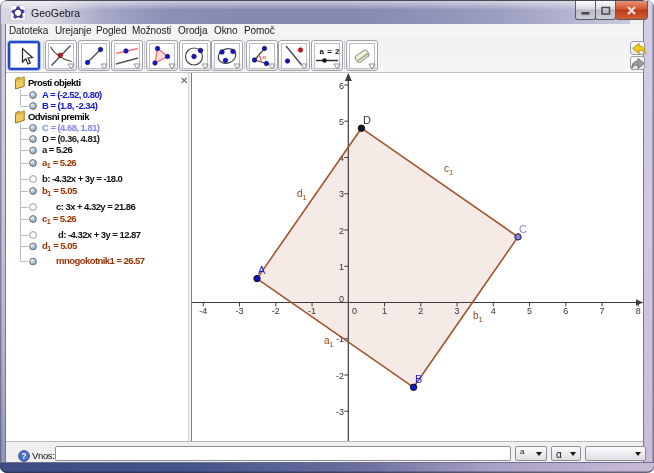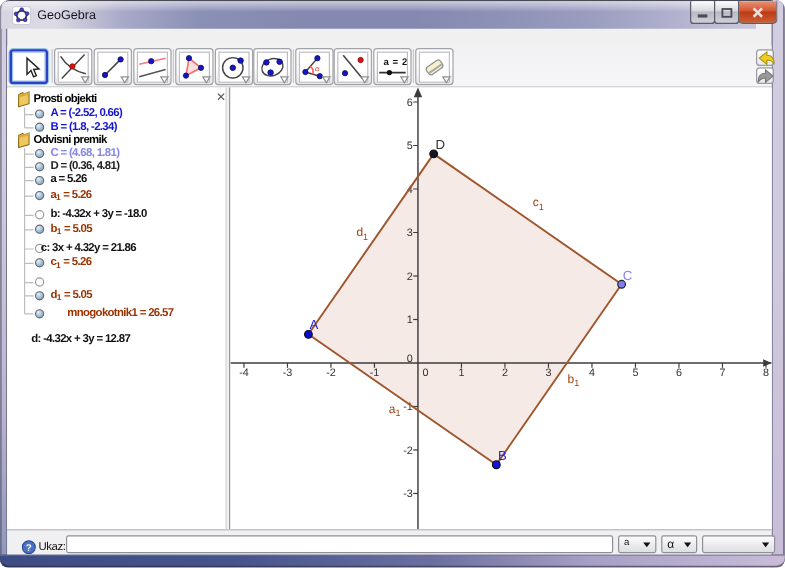--- a/index.html
+++ b/index.html
@@ -102,20 +102,29 @@
     <div class="capbtn" id="btnmin"><svg width="19" height="19" viewBox="0 0 19 19">
           <rect x="5.5" y="11" width="8" height="2.6" fill="#4a4a56"></rect>
         </svg></div>
     <div class="capbtn" id="btnmax"><svg width="19" height="19" viewBox="0 0 19 19">
           <rect x="6" y="6.5" width="7.5" height="6.5" fill="none" stroke="#4a4a56" stroke-width="1.5"></rect>
         </svg></div>
     <div class="capbtn" id="btnclose"><svg width="31" height="19" viewBox="0 0 31 19">
           <path d="M12 6 L19 13 M19 6 L12 13" stroke="#e9dedb" stroke-width="2.2"></path>
         </svg></div>
   </div>
+  <div id="menubar">
+    <span style="left:3px">Datoteka</span>
+    <span style="left:49px">Urejanje</span>
+    <span style="left:90px">Pogled</span>
+    <span style="left:126px">Možnosti</span>
+    <span style="left:172px">Orodja</span>
+    <span style="left:208px">Okno</span>
+    <span style="left:238px">Pomoč</span>
+  </div>
   <div id="toolbar">
     <div class="tbtn" id="tb1" style="left:2px; top:3px; width:32px; height:29px;">
       <svg width="25" height="25" viewBox="0 0 25 25" style="left:3px;top:1px">
           <path d="M9.5 4.5 L9.5 18 L12.8 14.8 L15 20 L17.3 19 L15.1 13.9 L19.5 13.5 Z" fill="#fff" stroke="#222" stroke-width="1.2" stroke-linejoin="miter"></path>
         </svg>
     </div>
     <div class="tsep" style="left:37px"></div>
     <div class="tbtn" style="left:39px">
         <div class="ifr"></div>
       <svg width="24" height="24" viewBox="0 0 24 24">
@@ -304,32 +313,32 @@
           <circle cx="27" cy="188.5" r="3.4" fill="url(#marble)"></circle>
         </g>
 
         <g stroke="#999" stroke-width="1" fill="#fff">
           <circle cx="27" cy="106" r="3.4"></circle>
           <circle cx="27" cy="134" r="3.4"></circle>
           <circle cx="27" cy="162" r="3.4"></circle>
         </g>
       </svg>
       <div class="arow hdr" style="left:22px; top:5px;">Prosti objekti</div>
-      <div class="arow" style="left:36px; top:17px; color:#1414d2;">A = (-2.52, 0.66)</div>
+      <div class="arow" style="left:36px; top:17px; color:#1414d2;">A = (-2.52, 0.80)</div>
       <div class="arow" style="left:36px; top:28px; color:#1414d2;">B = (1.8, -2.34)</div>
       <div class="arow hdr" style="left:22px; top:39px;">Odvisni premik</div>
       <div class="arow" style="left:36px; top:50px; color:#8585f0;">C = (4.68, 1.81)</div>
       <div class="arow" style="left:36px; top:61px; color:#222;">D = (0.36, 4.81)</div>
       <div class="arow" style="left:36px; top:72px; color:#111;">a = 5.26</div>
       <div class="arow" style="left:36px; top:85px; color:#993300;">a<sub class="ix">1</sub> = 5.26</div>
       <div class="arow" style="left:36px; top:101px; color:#111;">b: -4.32x + 3y = -18.0</div>
       <div class="arow" style="left:36px; top:113px; color:#993300;">b<sub class="ix">1</sub> = 5.05</div>
-      <div class="arow" style="left:28px; top:129px; color:#111;text-align:right;">c: 3x + 4.32y = 21.86</div>
+      <div class="arow" style="left:50px; top:129px; color:#111;text-align:right;">c: 3x + 4.32y = 21.86</div>
       <div class="arow" style="left:36px; top:141px; color:#993300;">c<sub class="ix">1</sub> = 5.26</div>
-      <div class="arow" style="left:20px; top:157px; color:#111;margin-top:48px;">d: -4.32x + 3y = 12.87</div>
+      <div class="arow" style="left:52px; top:157px; color:#111;">d: -4.32x + 3y = 12.87</div>
       <div class="arow" style="left:36px; top:168px; color:#993300;">d<sub class="ix">1</sub> = 5.05</div>
       <div class="arow" style="left:36px; top:183px; color:#993300;margin-left:14px;">mnogokotnik1 = 26.57</div>
     </div>
     <div id="divider"></div>
     <div id="graphics">
       <svg width="451" height="368" style="position:absolute;left:0;top:0" font-family="Liberation Sans, sans-serif">
 
         <polygon points="65,205.6 221.6,314.3 326,163.9 169.4,55.2" fill="#993300" fill-opacity="0.1"></polygon>
 
         <g stroke="#3c3c3c" stroke-width="1.2">
@@ -421,21 +430,21 @@
           <text x="171" y="51" fill="#333">D</text>
         </g>
       </svg>
     </div>
   </div>
   <div id="inputbar">
     <svg style="position:absolute;left:12px;top:8px" width="12" height="12" viewBox="0 0 14 14">
       <circle cx="7" cy="7" r="6.3" fill="#4a72c4" stroke="#27458c" stroke-width="1"></circle>
       <text x="7" y="10.5" font-size="9.5" font-weight="bold" fill="#fff" text-anchor="middle">?</text>
     </svg>
-    <span id="vnos">Ukaz:</span>
+    <span id="vnos">Vnos:</span>
     <div id="infield"></div>
     <div class="combo" style="left:509px; width:32px;">
         <span style="position:absolute;left:4px;top:0px;font-size:8px;">a</span>
         <div class="tri"></div>
       </div>
     <div class="combo" style="left:545px; width:30px;">
         <span style="position:absolute;left:4px;top:2px;">α</span>
         <div class="tri"></div>
       </div>
     <div class="combo" style="left:579px; width:61px;">

